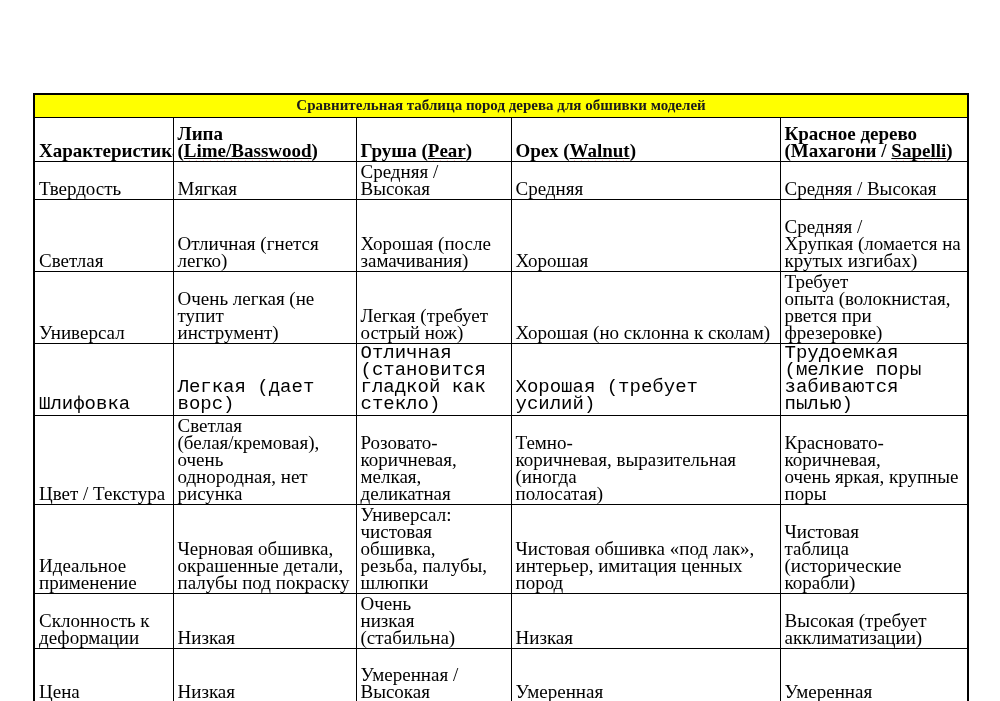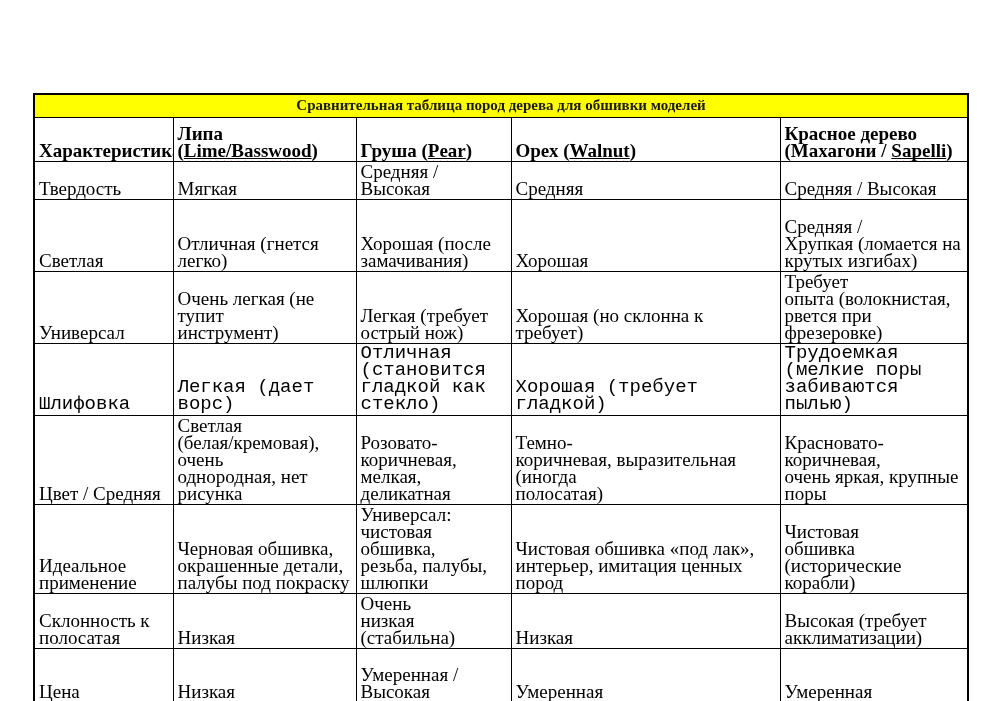--- a/index.html
+++ b/index.html
@@ -83,37 +83,37 @@
           <td>Средняя /
 Хрупкая (ломается на
 крутых изгибах)</td>
         </tr>
         <tr class="rh2">
           <td>Универсал</td>
           <td>Очень легкая (не тупит
 инструмент)</td>
           <td>Легкая (требует
 острый нож)</td>
-          <td>Хорошая (но склонна к требует)</td>
+          <td>Хорошая (но склонна к сколам)</td>
           <td>Требует
 опыта (волокнистая,
 рвется при фрезеровке)</td>
         </tr>
         <tr class="rh3">
           <td>Шлифовка</td>
           <td>Легкая (дает ворс)</td>
           <td>Отличная
 (становится
 гладкой как стекло)</td>
-          <td>Хорошая (требует гладкой)</td>
+          <td>Хорошая (требует усилий)</td>
           <td>Трудоемкая (мелкие поры
 забиваются пылью)</td>
         </tr>
         <tr class="rh4">
-          <td>Цвет / Средняя</td>
+          <td>Цвет / Текстура</td>
           <td>Светлая
 (белая/кремовая), очень
 однородная, нет
 рисунка</td>
           <td>Розовато-
 коричневая, мелкая,
 деликатная</td>
           <td>Темно-
 коричневая, выразительная (иногда
 полосатая)</td>
@@ -127,26 +127,26 @@
           <td>Черновая обшивка,
 окрашенные детали,
 палубы под покраску</td>
           <td>Универсал:
 чистовая обшивка,
 резьба, палубы,
 шлюпки</td>
           <td>Чистовая обшивка «под лак»,
 интерьер, имитация ценных пород</td>
           <td>Чистовая
-обшивка (исторические
+таблица (исторические
 корабли)</td>
         </tr>
         <tr class="rh6">
           <td>Склонность к
-полосатая</td>
+деформации</td>
           <td>Низкая</td>
           <td>Очень
 низкая (стабильна)</td>
           <td>Низкая</td>
           <td>Высокая (требует
 акклиматизации)</td>
         </tr>
         <tr class="rh7">
           <td>Цена</td>
           <td>Низкая</td>

